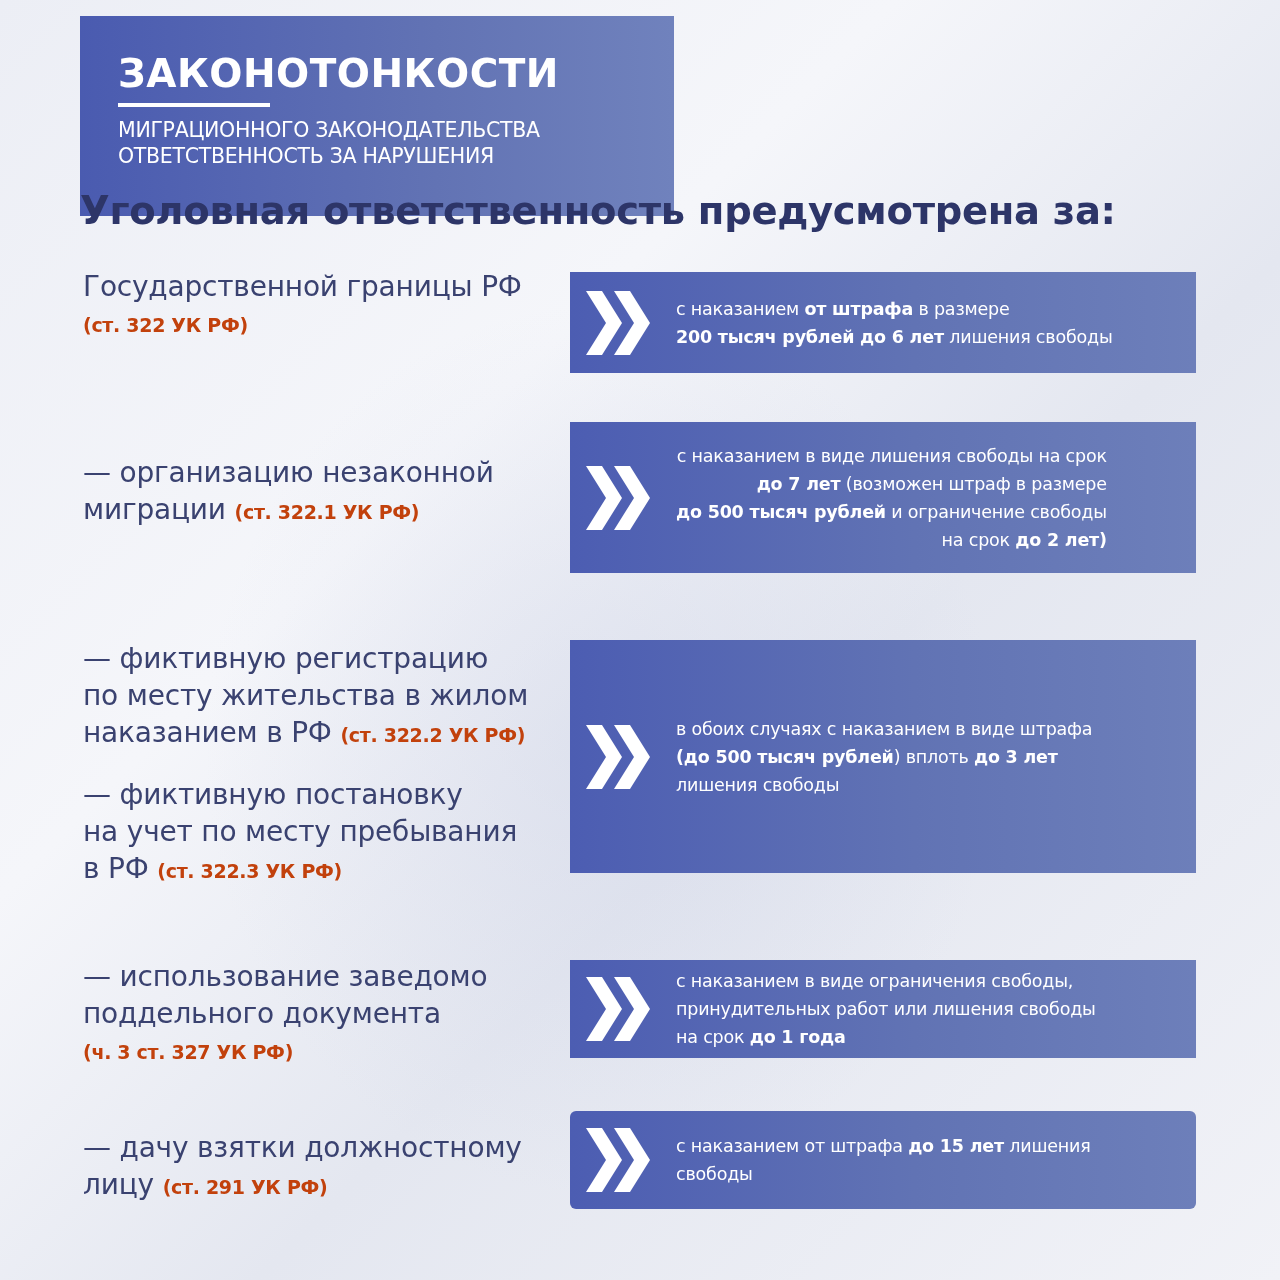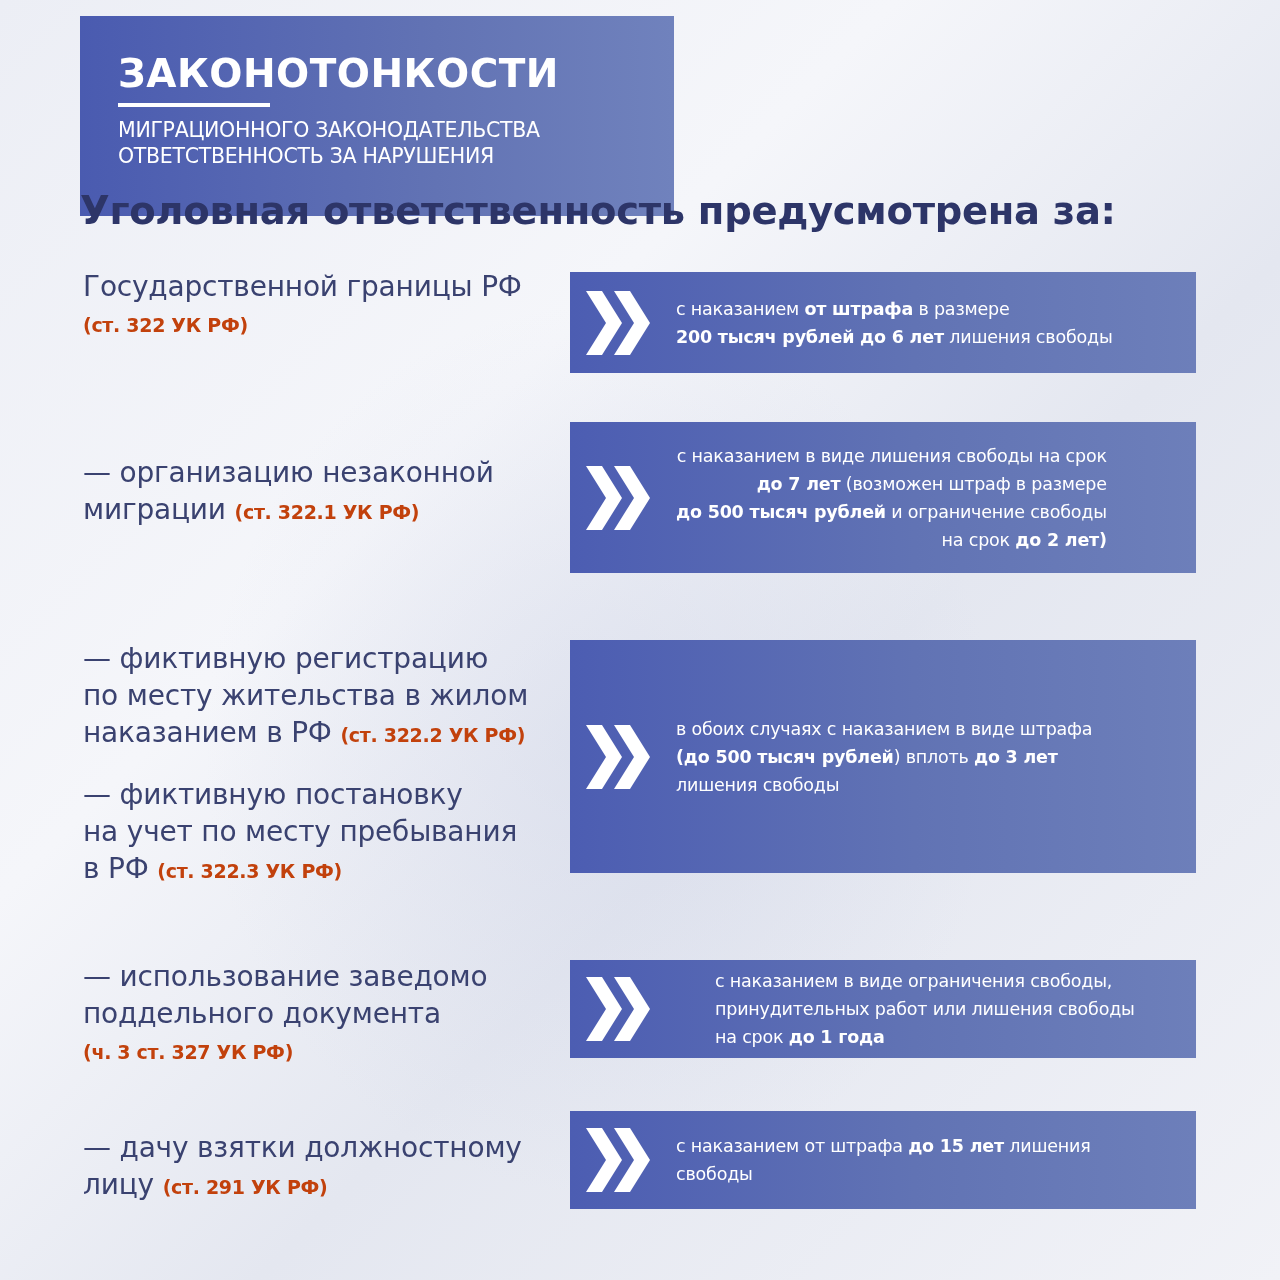--- a/index.html
+++ b/index.html
@@ -119,37 +119,37 @@
     <div><b>(до 500 тысяч рублей</b><span>) вплоть </span><b>до 3 лет</b></div>
     <div>лишения свободы</div>
   </div>
 </div>
 
 <div class="left-item" style="top:958px;">
   <div>— использование заведомо</div>
   <div>поддельного документа</div>
   <div class="ref" style="margin-top:2px;">(ч. 3 ст. 327 УК РФ)</div>
 </div>
-<div class="box" style="top:960px; height:98px;gap:39px;">
+<div class="box" style="top:960px; height:98px;">
   <svg class="chevrons" viewBox="0 0 68 64">
     <polygon points="0,0 16,0 36,32 16,64 0,64 20,32" fill="#ffffff"></polygon>
     <polygon points="28,0 44,0 64,32 44,64 28,64 48,32" fill="#ffffff"></polygon>
   </svg>
   <div class="box-text">
     <div>с наказанием в виде ограничения свободы,</div>
     <div>принудительных работ или лишения свободы</div>
     <div><span>на срок </span><b>до 1 года</b></div>
   </div>
 </div>
 
 <div class="left-item" style="top:1129px;">
   <div>— дачу взятки должностному</div>
   <div><span>лицу </span><span class="ref">(ст. 291 УК РФ)</span></div>
 </div>
-<div class="box" style="top:1111px; height:98px;">
+<div class="box" style="top:1111px; height:98px;border-radius:6px;">
   <svg class="chevrons" viewBox="0 0 68 64">
     <polygon points="0,0 16,0 36,32 16,64 0,64 20,32" fill="#ffffff"></polygon>
     <polygon points="28,0 44,0 64,32 44,64 28,64 48,32" fill="#ffffff"></polygon>
   </svg>
   <div class="box-text">
     <div><span>с наказанием от штрафа </span><b>до 15 лет</b><span> лишения</span></div>
     <div>свободы</div>
   </div>
 </div>
 

